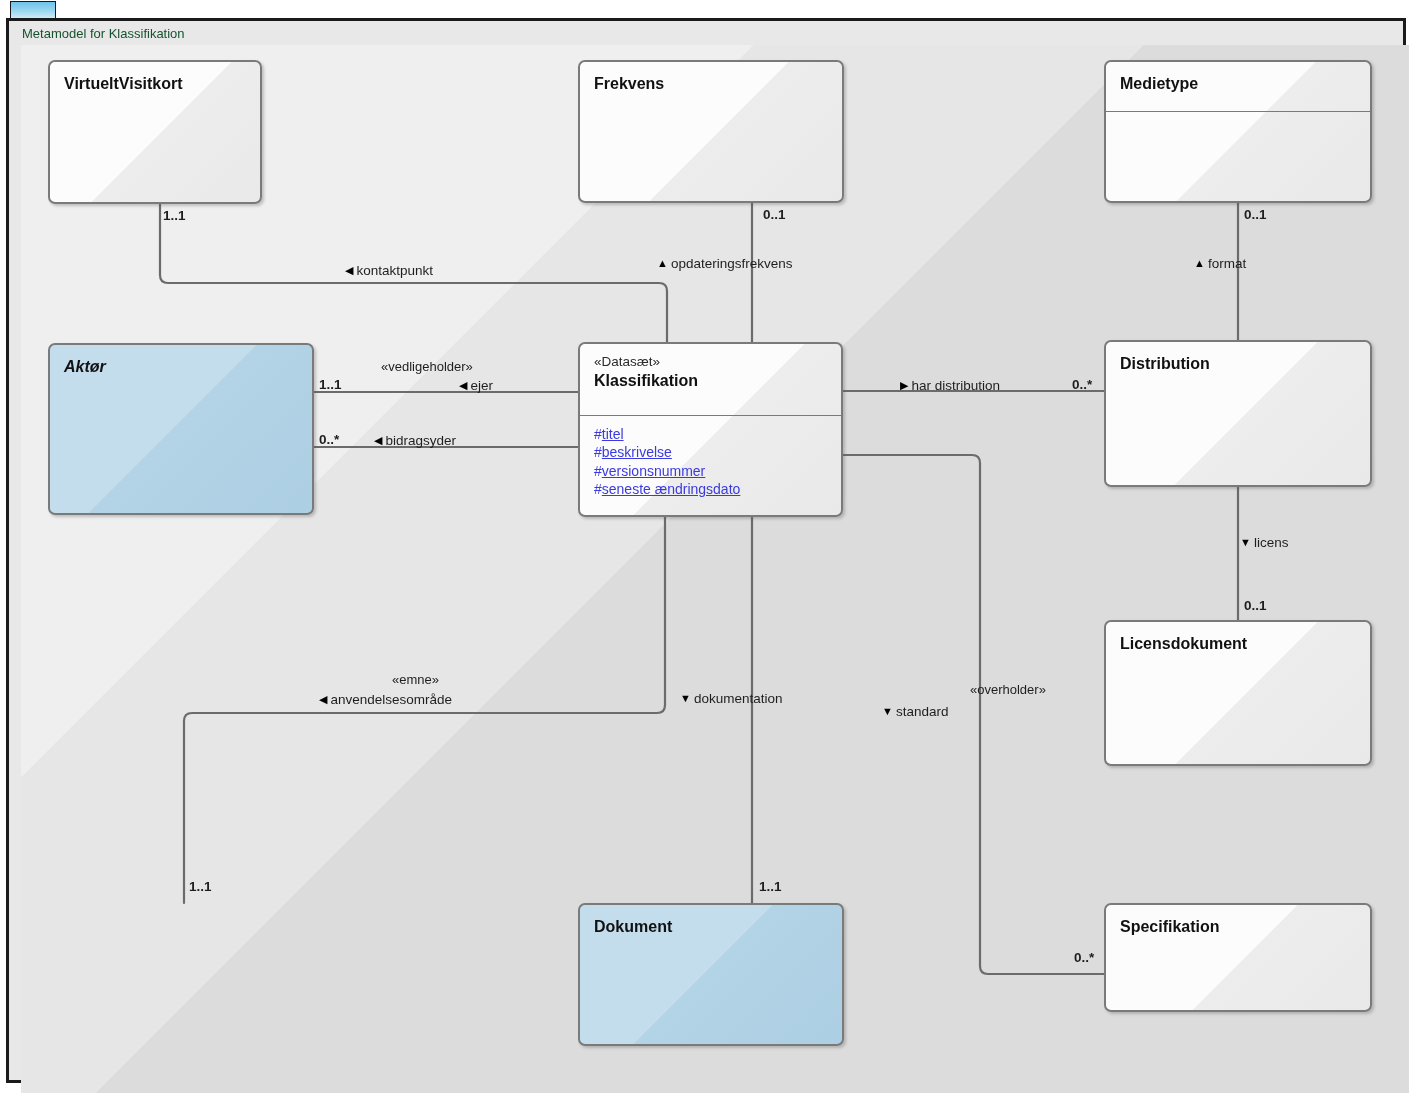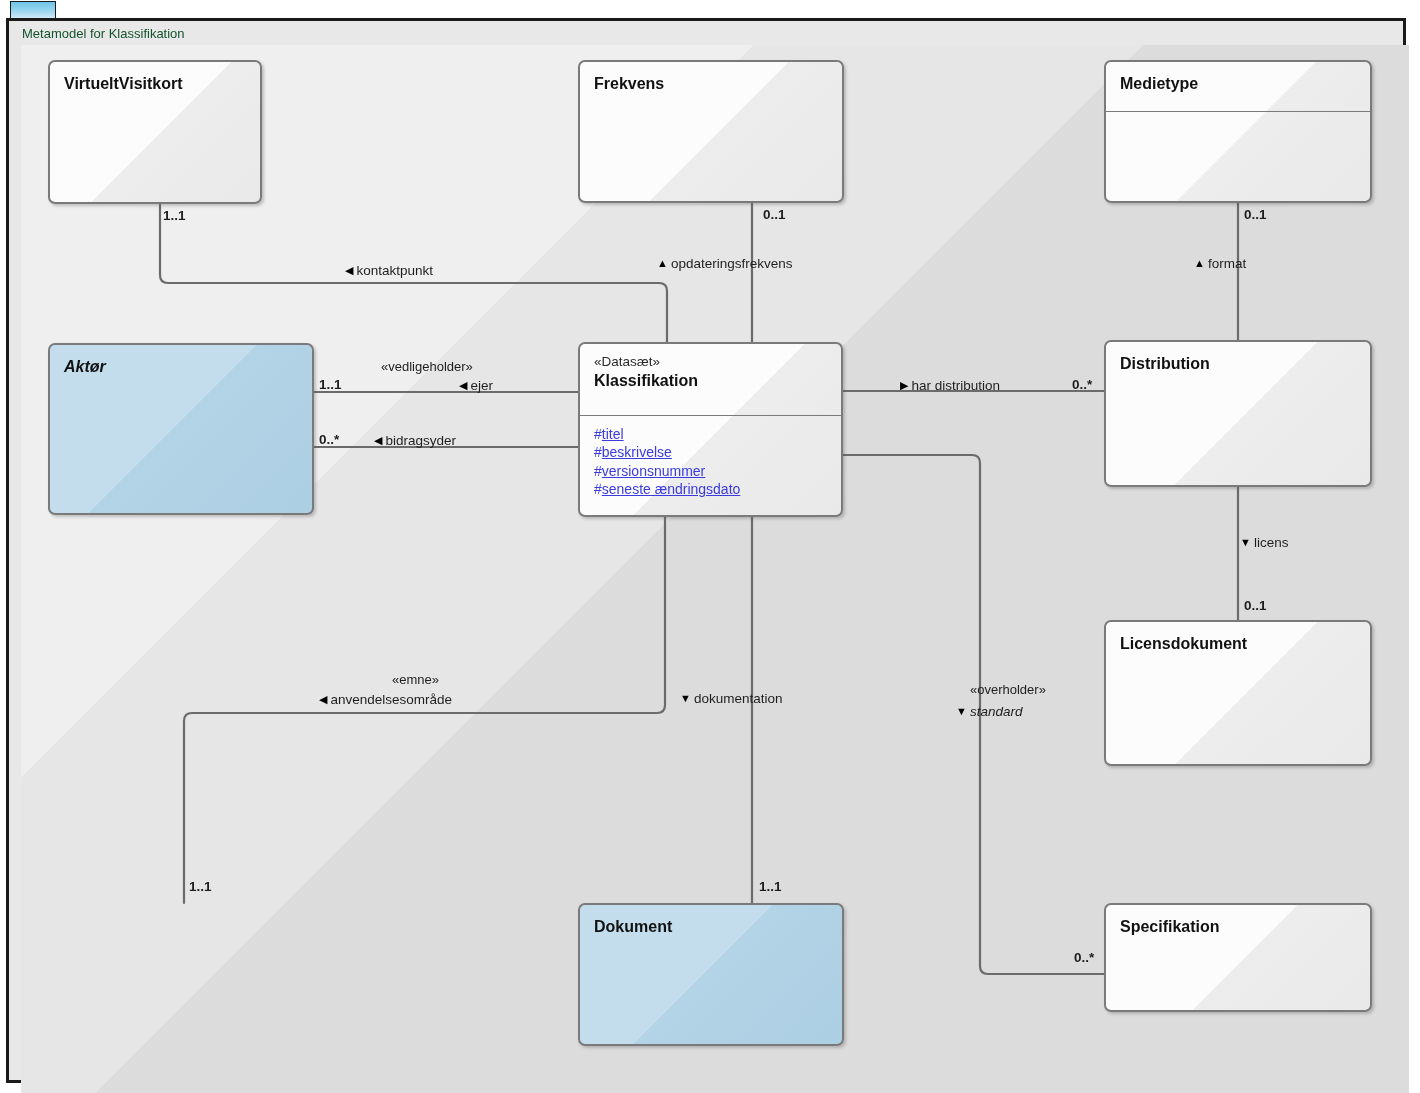--- a/index.html
+++ b/index.html
@@ -325,17 +325,17 @@
   <div class="edge-label stereo" style="left:392px; top:672px;">«emne»</div>
   <div class="edge-label" style="left:319px; top:692px;">
     <span class="arrow-glyph">◀</span><span>anvendelsesområde</span>
   </div>
 
   <div class="edge-label" style="left:680px; top:691px;">
     <span class="arrow-glyph">▼</span><span>dokumentation</span>
   </div>
 
   <div class="edge-label stereo" style="left:930px; top:682px;margin-left:40px;">«overholder»</div>
-  <div class="edge-label" style="left:956px; top:704px;font-style:italic;">
+  <div class="edge-label" style="left:882px; top:704px;">
     <span class="arrow-glyph">▼</span><span>standard</span>
   </div>
 
 </div>
 
 </body></html>

